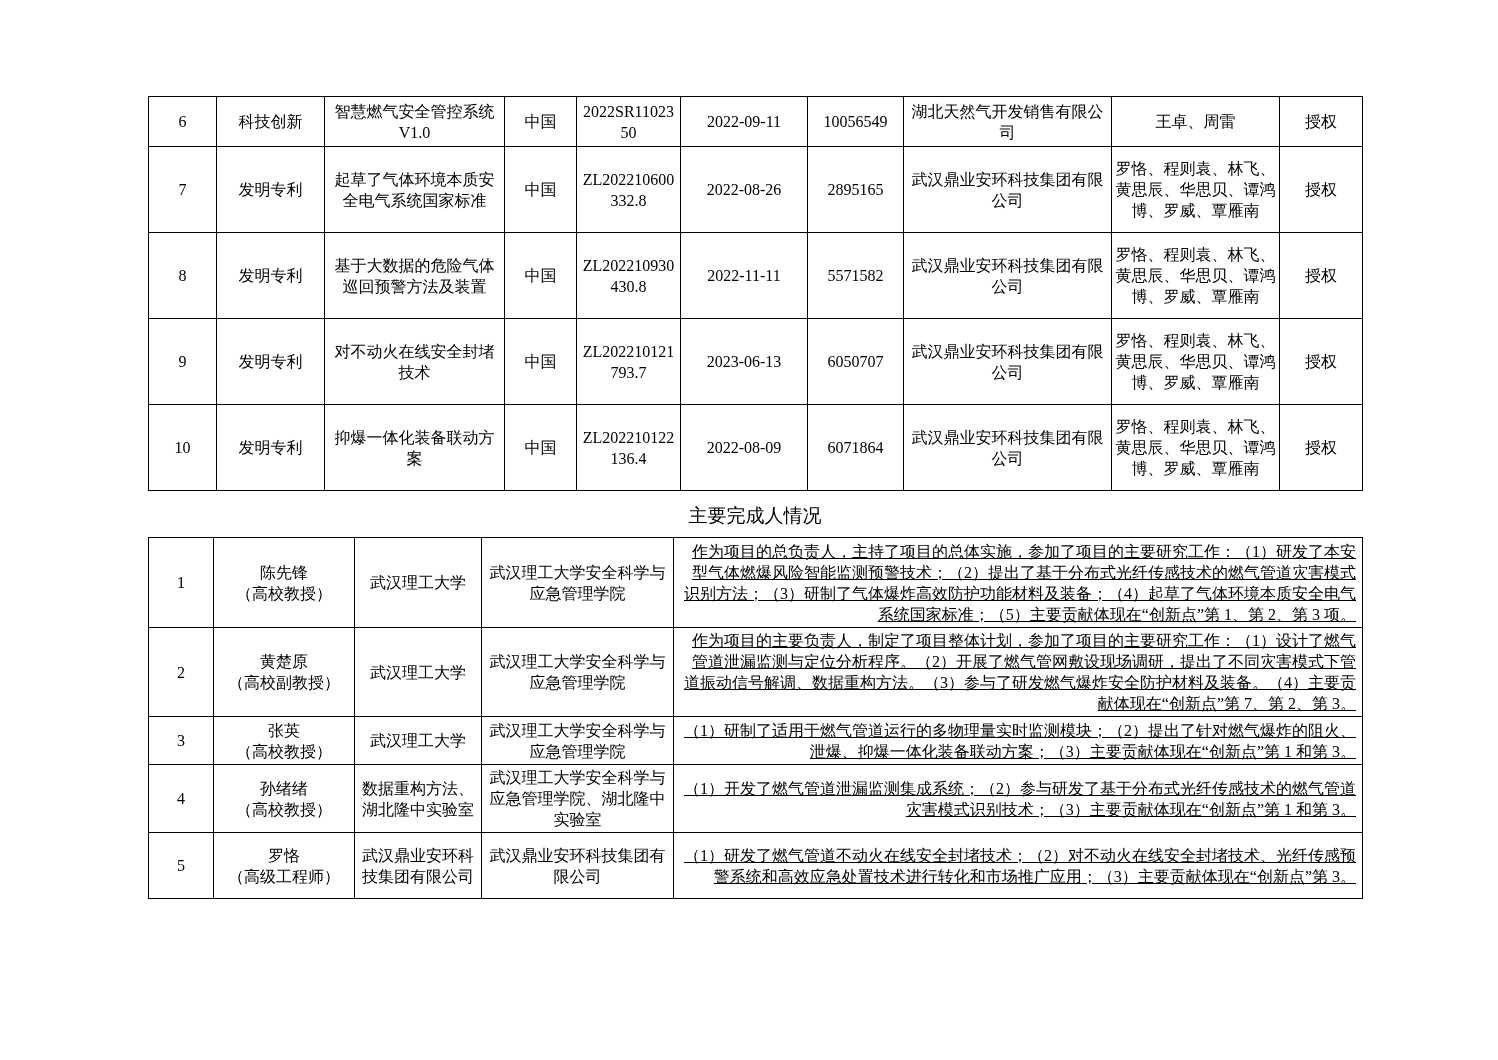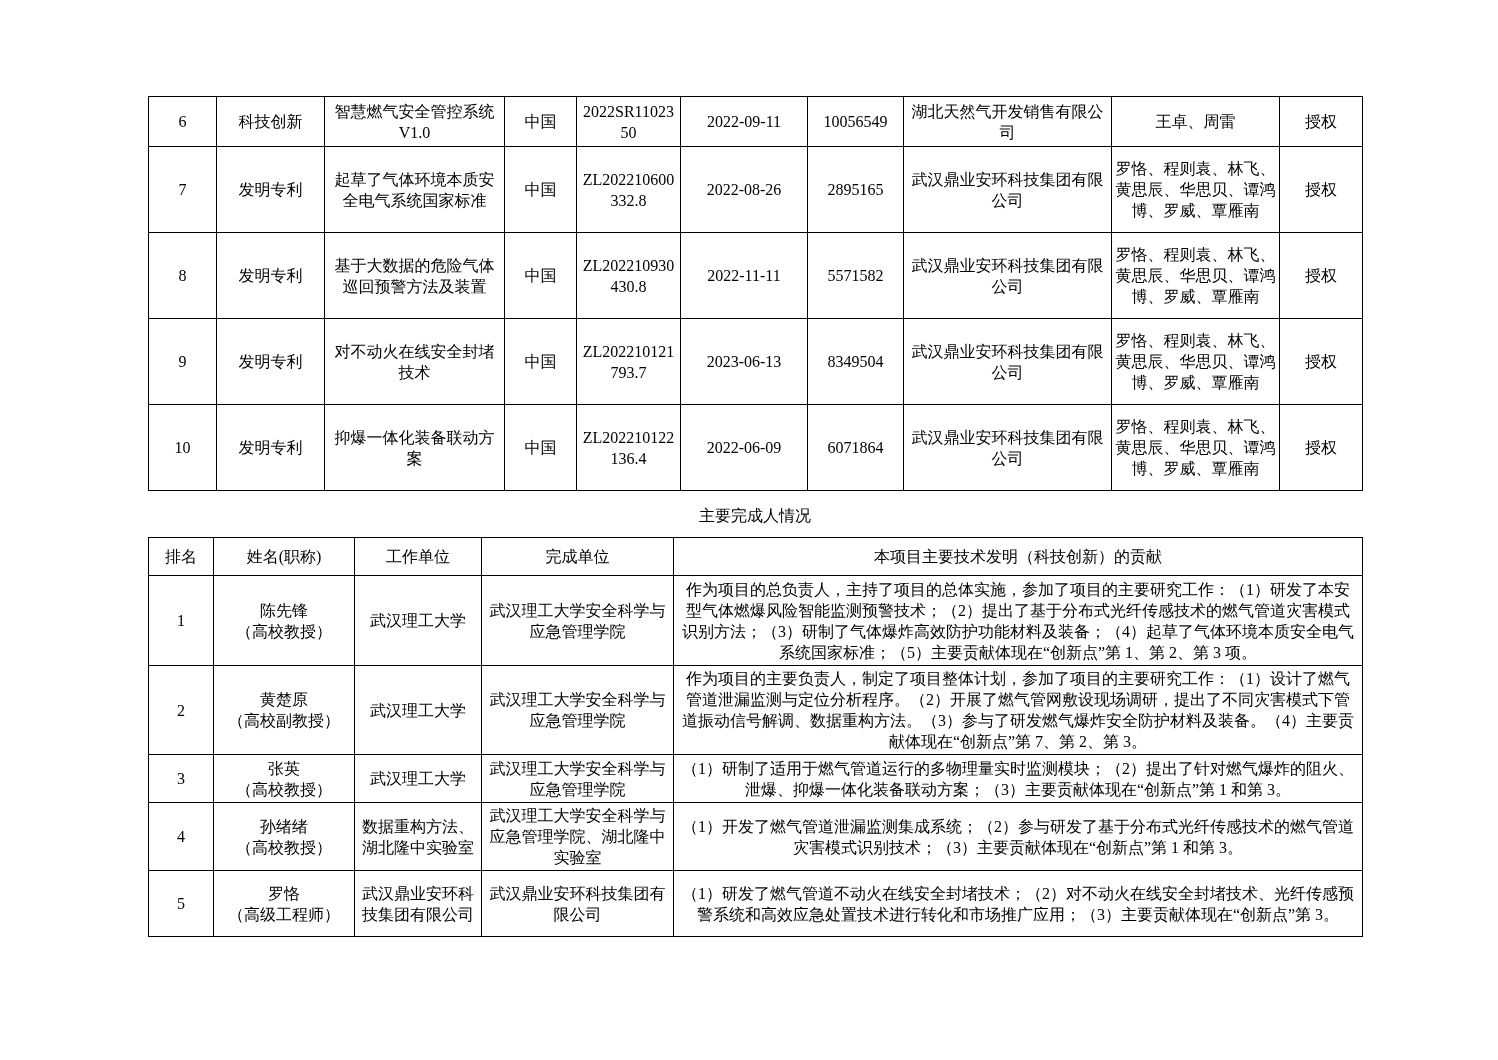--- a/index.html
+++ b/index.html
@@ -23,27 +23,28 @@
     border: 1px solid #000000;
     text-align: center;
     vertical-align: middle;
     font-size: 16px;
     line-height: 21px;
     padding: 2px 3px;
     overflow: hidden;
   }
   .num { word-break: break-all; }
   .contrib {
-    text-align: center;
+    text-align: right;
     padding: 2px 6px;
     word-break: break-all;
+    text-decoration: underline;
   }
   .section-title {
     text-align: center;
-    font-size: 16px;
+    font-size: 19px;
     line-height: 24px;
     margin: 13px 0 9px 0;
   }
   .t1 tr.r6  { height: 50px; }
   .t1 tr.r7, .t1 tr.r8, .t1 tr.r9, .t1 tr.r10 { height: 86px; }
   .t2 tr.hdr { height: 38px; }
   .t2 tr.c1 { height: 90px; }
   .t2 tr.c2 { height: 86px; }
   .t2 tr.c3 { height: 48px; }
   .t2 tr.c4 { height: 64px; }
@@ -104,58 +105,51 @@
         <td>罗恪、程则袁、林飞、黄思辰、华思贝、谭鸿博、罗威、覃雁南</td>
         <td>授权</td>
       </tr>
       <tr class="r9">
         <td>9</td>
         <td>发明专利</td>
         <td>对不动火在线安全封堵技术</td>
         <td>中国</td>
         <td class="num">ZL202210121793.7</td>
         <td>2023-06-13</td>
-        <td class="num">8349504</td>
+        <td class="num">6050707</td>
         <td>武汉鼎业安环科技集团有限公司</td>
         <td>罗恪、程则袁、林飞、黄思辰、华思贝、谭鸿博、罗威、覃雁南</td>
         <td>授权</td>
       </tr>
       <tr class="r10">
         <td>10</td>
         <td>发明专利</td>
         <td>抑爆一体化装备联动方案</td>
         <td>中国</td>
         <td class="num">ZL202210122136.4</td>
-        <td>2022-06-09</td>
+        <td>2022-08-09</td>
         <td class="num">6071864</td>
         <td>武汉鼎业安环科技集团有限公司</td>
         <td>罗恪、程则袁、林飞、黄思辰、华思贝、谭鸿博、罗威、覃雁南</td>
         <td>授权</td>
       </tr>
     </tbody>
   </table>
 
   <div class="section-title">主要完成人情况</div>
 
   <table class="t2">
     <colgroup>
       <col style="width:65px">
         <col style="width:141px">
         <col style="width:127px">
       <col style="width:192px">
         <col style="width:689px">
     </colgroup>
     <tbody>
-      <tr class="hdr">
-        <td>排名</td>
-        <td>姓名(职称)</td>
-        <td>工作单位</td>
-        <td>完成单位</td>
-        <td>本项目主要技术发明（科技创新）的贡献</td>
-      </tr>
       <tr class="c1">
         <td>1</td>
         <td>
           <div>陈先锋</div>
           <div>（高校教授）</div>
         </td>
         <td>武汉理工大学</td>
         <td>武汉理工大学安全科学与应急管理学院</td>
         <td class="contrib">作为项目的总负责人，主持了项目的总体实施，参加了项目的主要研究工作：（1）研发了本安型气体燃爆风险智能监测预警技术；（2）提出了基于分布式光纤传感技术的燃气管道灾害模式识别方法；（3）研制了气体爆炸高效防护功能材料及装备；（4）起草了气体环境本质安全电气系统国家标准；（5）主要贡献体现在“创新点”第 1、第 2、第 3 项。</td>
       </tr>

